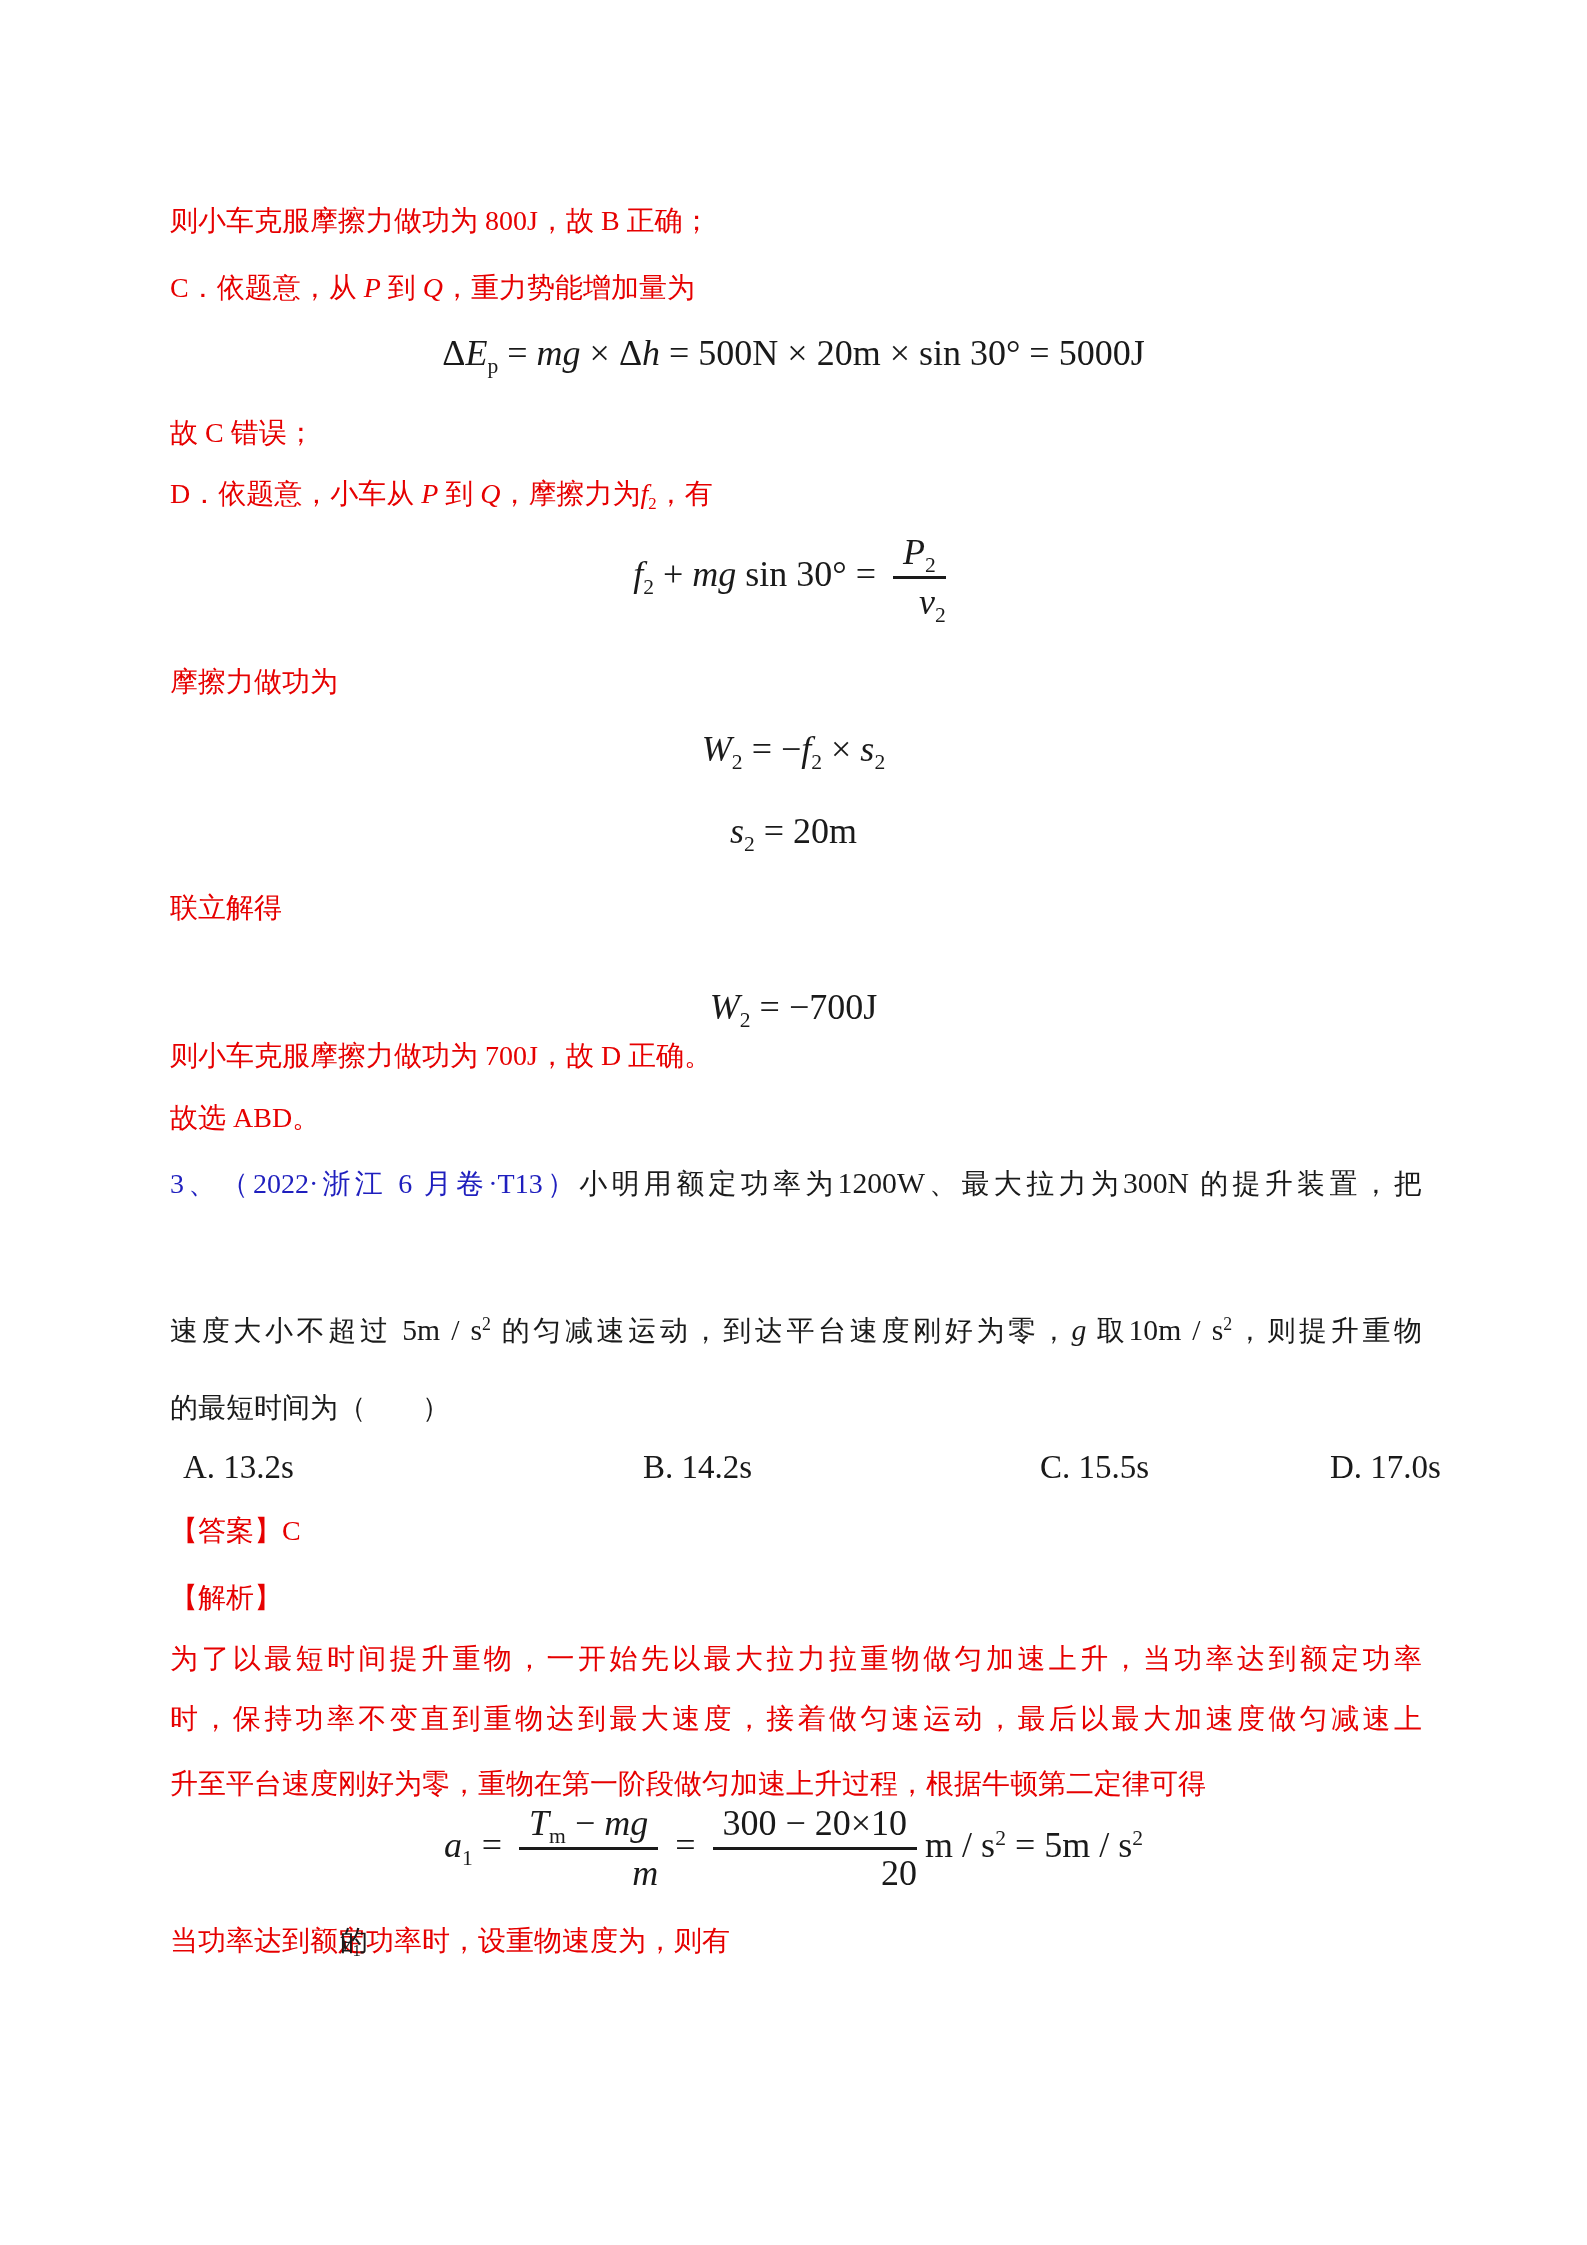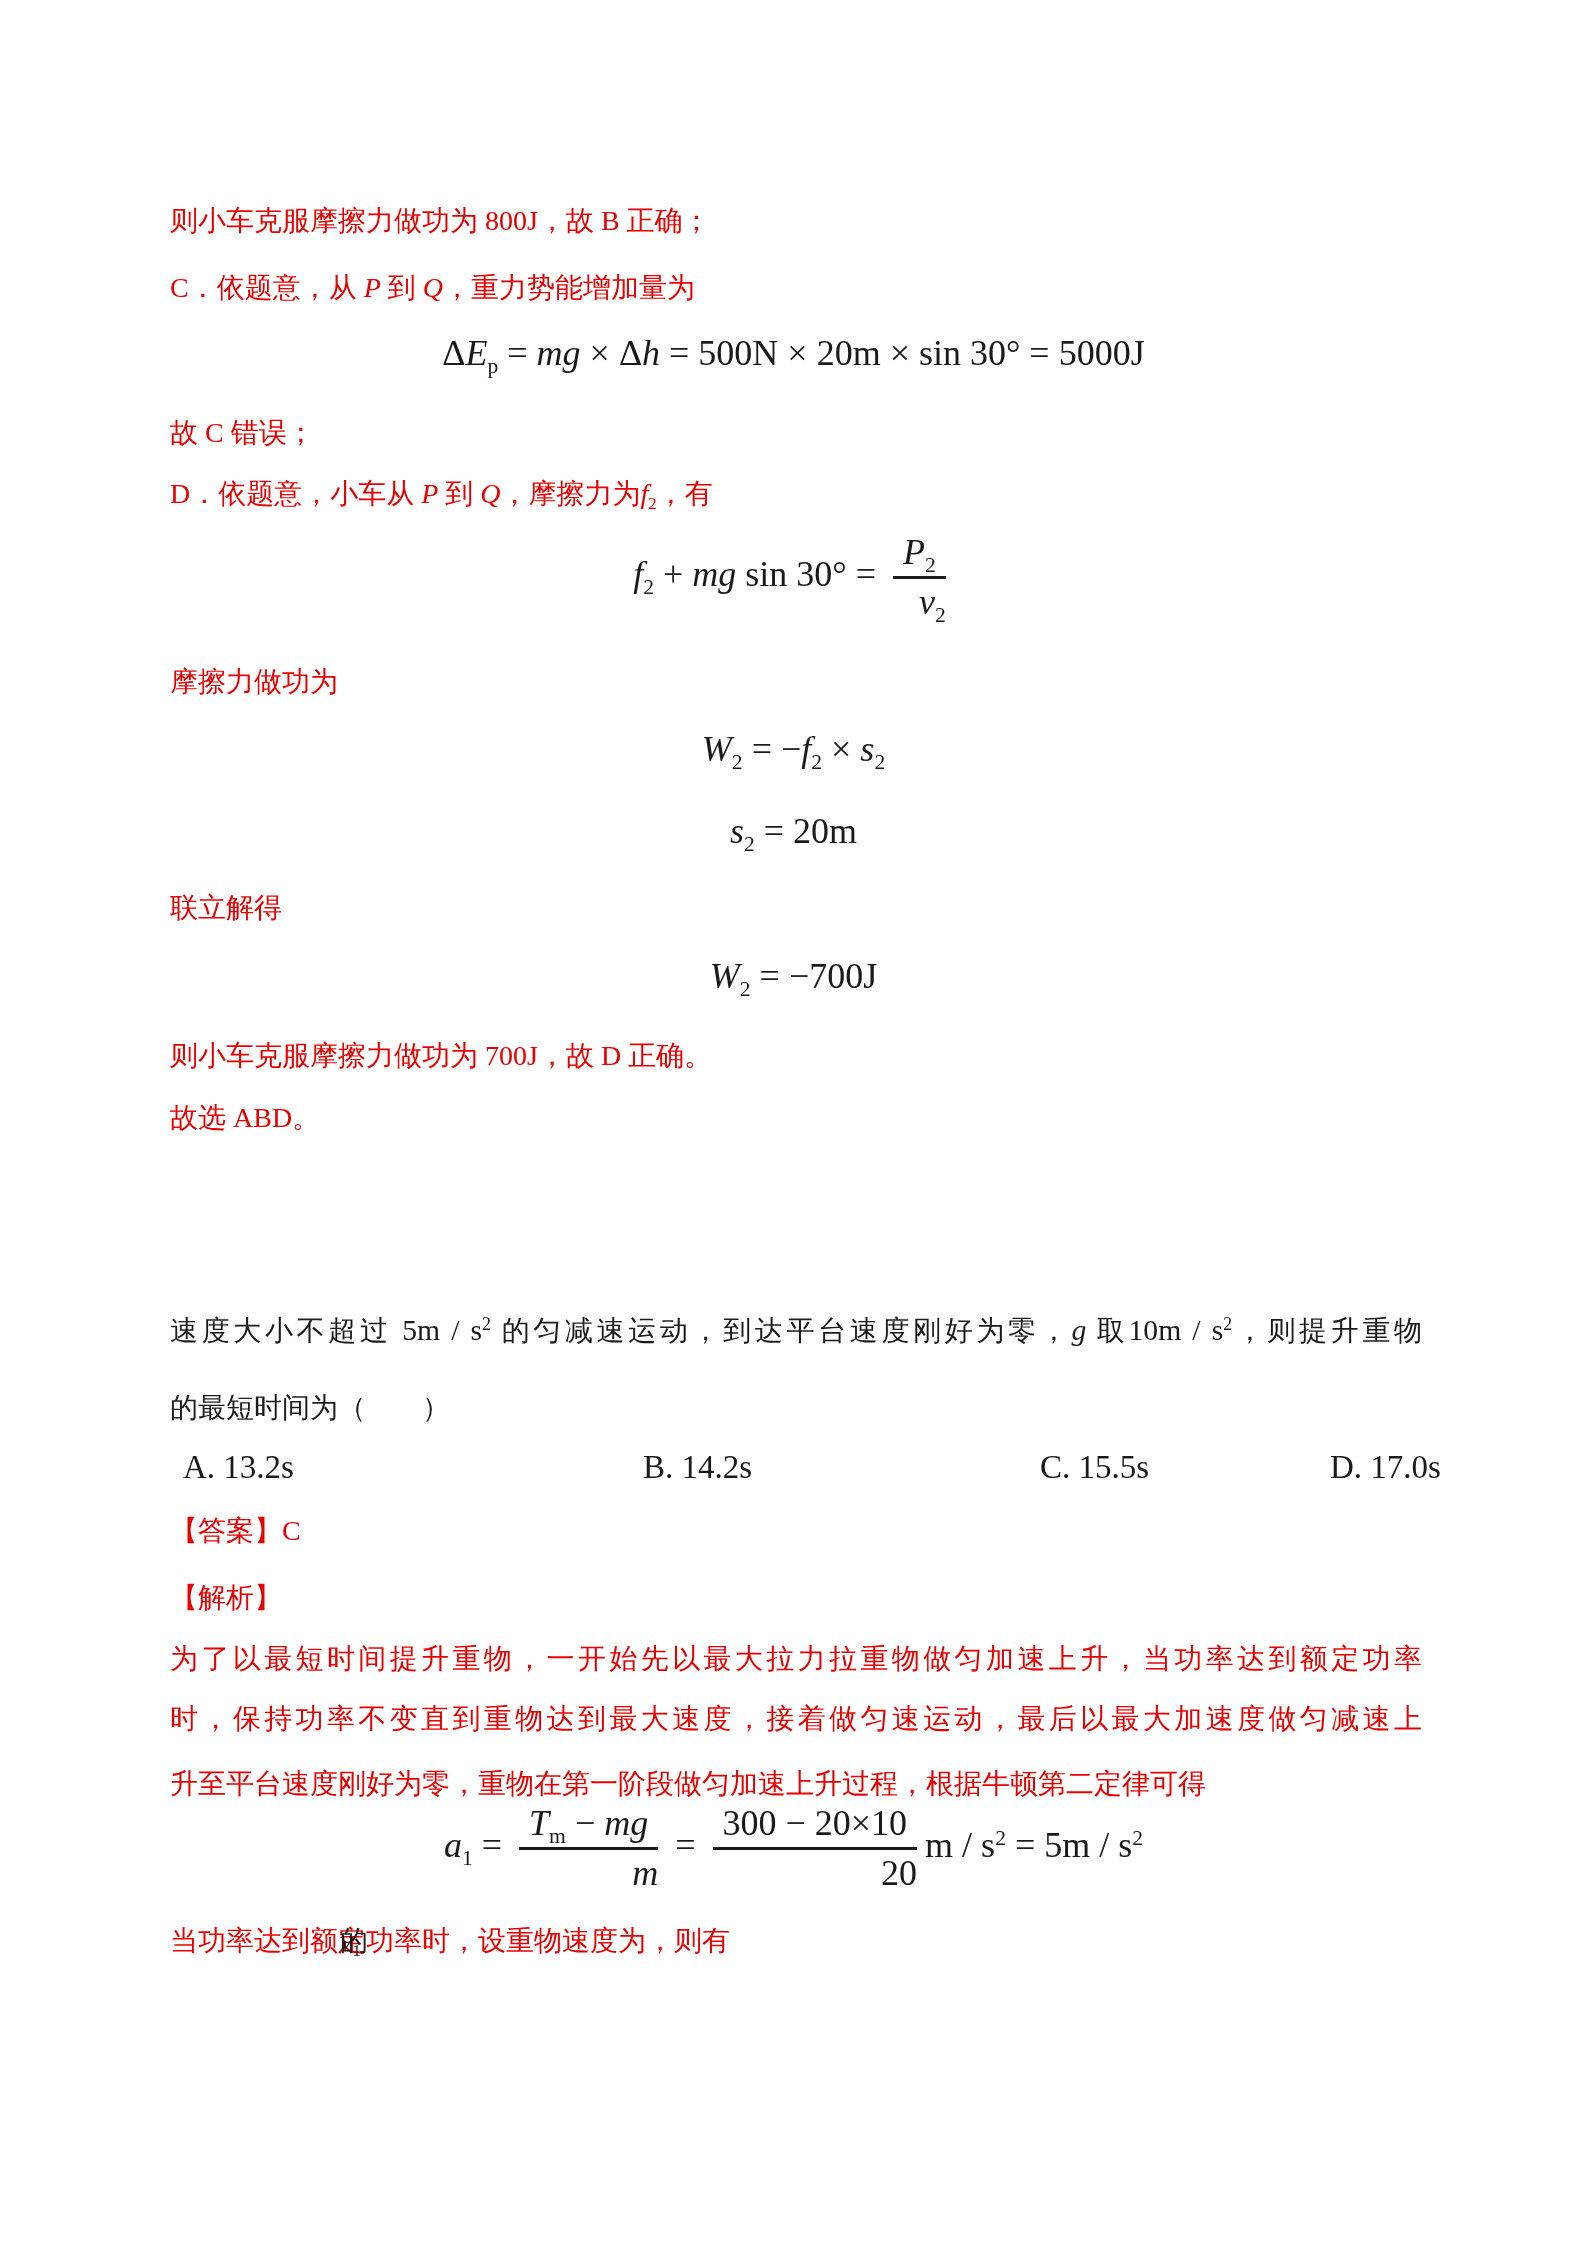--- a/index.html
+++ b/index.html
@@ -57,24 +57,25 @@
   <div class="blk c-red" style="top:409px"><span class="tok"><span>故 C 错误；</span></span></div>
   <div class="blk c-red" style="top:470px"><span class="tok"><span>D．依题意，小车从 </span></span><span class="tok"><span class="it">P</span></span><span class="tok"><span> 到 </span></span><span class="tok"><span class="it">Q</span></span><span class="tok"><span>，摩擦力为</span></span><span class="tok"><span class="it">f</span><sub>2</sub></span><span class="tok"><span>，有</span></span></div>
   <div class="formula" style="top:532px"><span class="tok"><span class="it">f</span><sub>2</sub></span><span class="tok"><span> + </span></span><span class="tok"><span class="it">mg</span></span><span class="tok"><span> sin 30° = </span></span><span class="frac">
         <span class="fnum"><span class="tok"><span class="it">P</span><sub>2</sub></span></span>
         <span class="fden"><span class="tok"><span class="it">v</span><sub>2</sub></span></span>
       </span></div>
   <div class="blk c-red" style="top:658px"><span class="tok"><span>摩擦力做功为</span></span></div>
   <div class="formula" style="top:728px"><span class="tok"><span class="it">W</span><sub>2</sub></span><span class="tok"><span> = −</span></span><span class="tok"><span class="it">f</span><sub>2</sub></span><span class="tok"><span> × </span></span><span class="tok"><span class="it">s</span><sub>2</sub></span></div>
   <div class="formula" style="top:810px"><span class="tok"><span class="it">s</span><sub>2</sub></span><span class="tok"><span> = 20m</span></span></div>
   <div class="blk c-red" style="top:884px"><span class="tok"><span>联立解得</span></span></div>
-  <div class="formula" style="top:955px"><span class="tok"><span class="it">W</span><sub>2</sub></span><span class="tok"><span> = −700J</span></span></div>
+  <div class="formula" style="top:986px"><span class="tok"><span class="it">W</span><sub>2</sub></span><span class="tok"><span> = −700J</span></span></div>
   <div class="blk c-red" style="top:1032px"><span class="tok"><span>则小车克服摩擦力做功为 700J，故 D 正确。</span></span></div>
   <div class="blk c-red" style="top:1094px"><span class="tok"><span>故选 ABD。</span></span></div>
 
+  <div class="blk c-black just" style="top:1159px"><span class="tok blue"><span>3、（2022·浙江 6 月卷·T13）</span></span><span class="tok"><span>小明用额定功率为</span></span><span class="tok m"><span>1200W</span></span><span class="tok"><span>、最大拉力为</span></span><span class="tok m"><span>300N</span></span><span class="tok"><span> 的提升装置，把</span></span></div>
   <div class="blk c-black just" style="top:1306px"><span class="tok"><span>速度大小不超过 </span></span><span class="tok m"><span>5m / s</span><sup>2</sup></span><span class="tok"><span> 的匀减速运动，到达平台速度刚好为零，</span></span><span class="tok m"><span class="it">g</span></span><span class="tok"><span> 取</span></span><span class="tok m"><span>10m / s</span><sup>2</sup></span><span class="tok"><span>，则提升重物</span></span></div>
   <div class="blk c-black" style="top:1384px"><span class="tok"><span>的最短时间为（　　）</span></span></div>
 
   <div class="opts c-black" style="top:1449px">
     <span class="opt-a">A. 13.2s</span>
     <span class="opt-b">B. 14.2s</span>
     <span class="opt-c">C. 15.5s</span>
     <span class="opt-d">D. 17.0s</span>
   </div>
 

